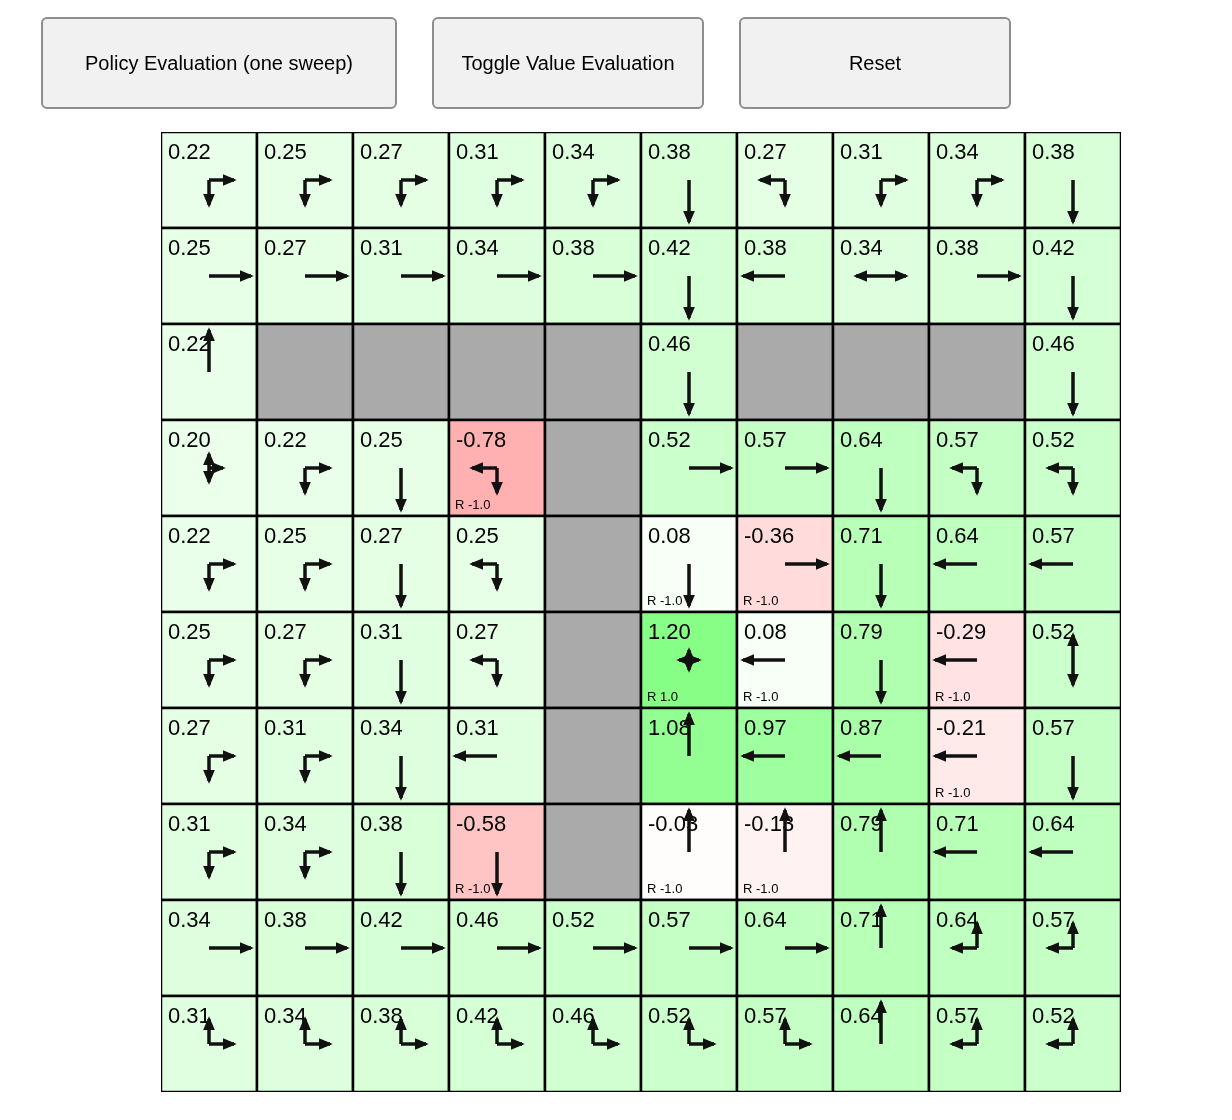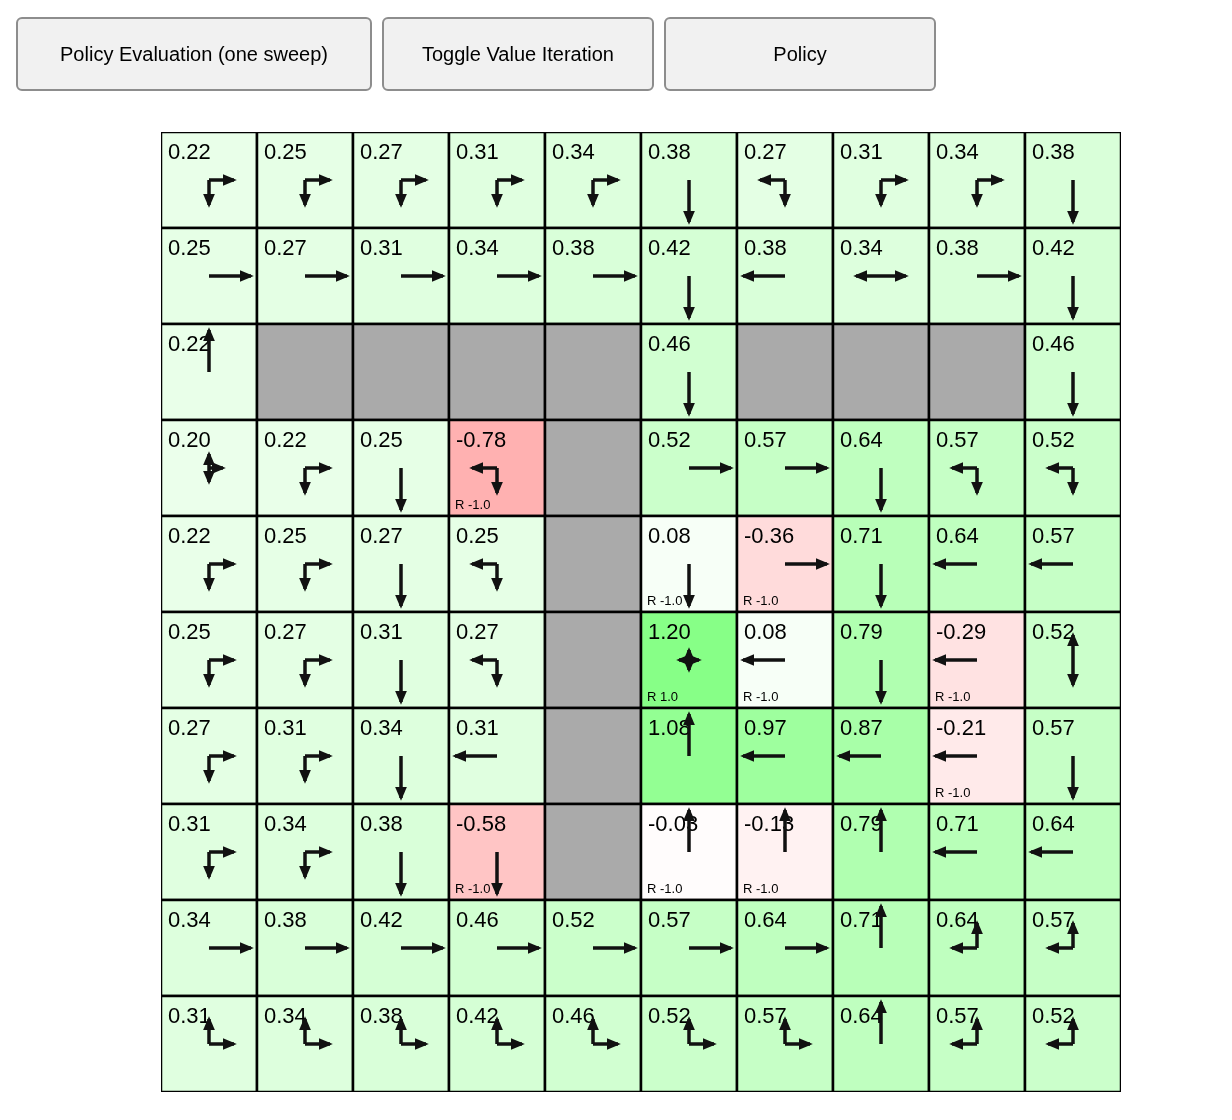--- a/index.html
+++ b/index.html
@@ -1,31 +1,32 @@
 <!DOCTYPE html>
 <html><head>
 <meta charset="utf-8">
 <style>
   html,body{margin:0;padding:0;background:#ffffff;}
   body{width:1232px;height:1120px;position:relative;font-family:"Liberation Sans",sans-serif;}
 
   
   .toolbar{position:absolute;left:16px;top:17px;display:flex;gap:10px;}
   .btn{
-    height:74px;
+    height:92px;
     background:#f1f1f1;
     border:2px solid #8d8d8d;
     border-radius:6px;
     font-family:"Liberation Sans",sans-serif;
     font-size:20px;
     color:#000;
     display:flex;align-items:center;justify-content:center;
     cursor:pointer;
     box-sizing:border-box;
     padding:0 10px;
+    margin-left:25px;
   }
   .btn.b1{width:356px;}
   .btn.b2{width:264px;}
   .btn.b3{width:272px;}
   .btn.b4{width:272px;}
   .btn.active{
     background:#e7e7e7;
     border:1.5px solid #6e6e6e;
     outline:4px solid #0d65d1;
     outline-offset:0px;
@@ -37,22 +38,22 @@
   svg text{user-select:none;}
   .val{font-family:"Liberation Sans",sans-serif;font-size:22px;fill:#000000;}
   .rlabel{font-family:"Liberation Sans",sans-serif;font-size:13px;fill:#000000;}
   .arrow{stroke:#111111;stroke-width:3.5;}
 </style>
 </head>
 <body>
 
 <div class="toolbar">
   <button class="btn b1">Policy Evaluation (one sweep)</button>
-  <button class="btn b3">Toggle Value Iteration</button>
-  <button class="btn b4">Policy</button>
+  <button class="btn b3">Toggle Value Evaluation</button>
+  <button class="btn b4">Reset</button>
 </div>
 
 <div class="grid">
   <svg id="grid-svg" width="960" height="960" viewBox="0 0 960 960">
     <defs>
       <marker id="ah" markerWidth="4" markerHeight="3.4" refX="3.2" refY="1.7" orient="auto" markerUnits="strokeWidth">
         <path d="M0,0 L4,1.7 L0,3.4 z" fill="#111111"></path>
       </marker>
     </defs>
   <g>

